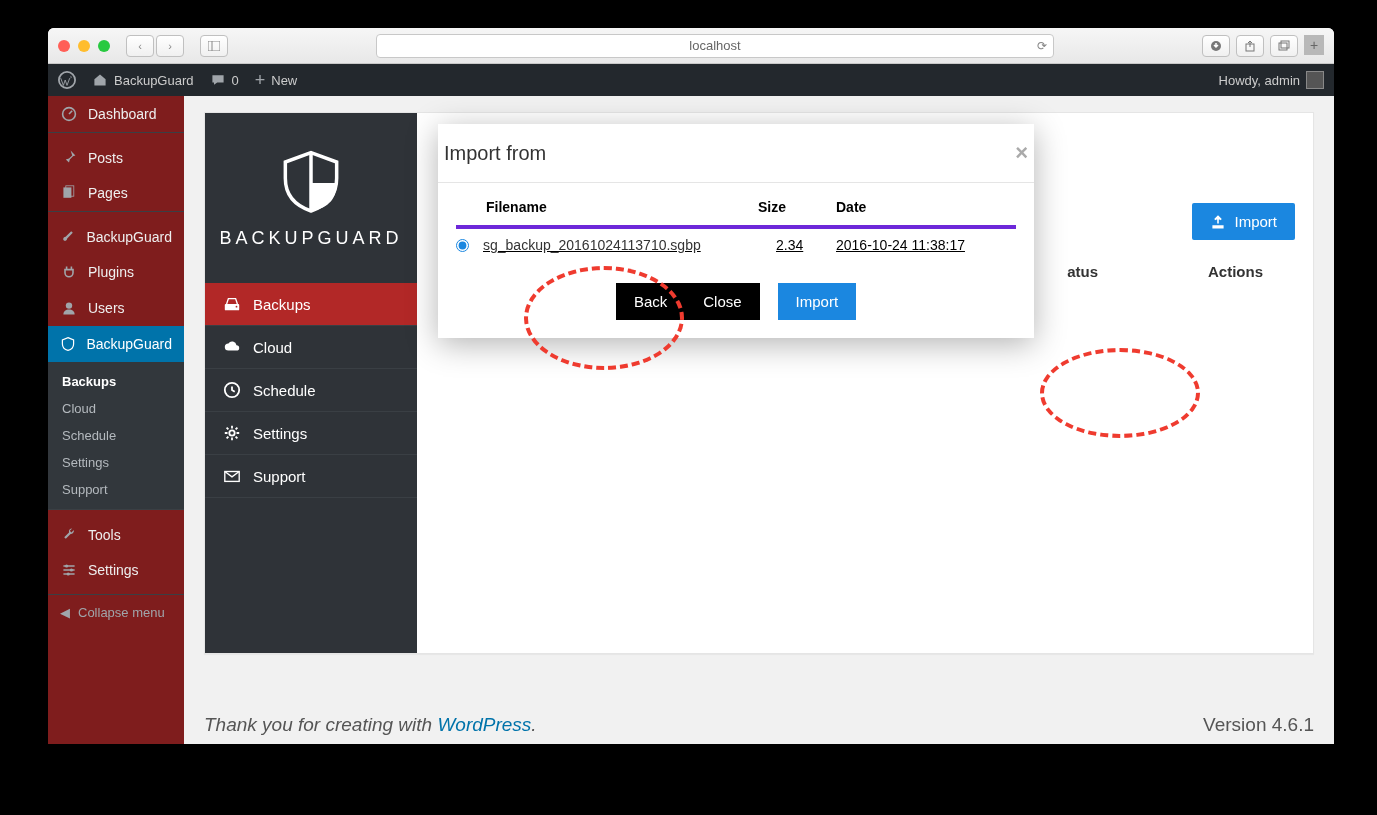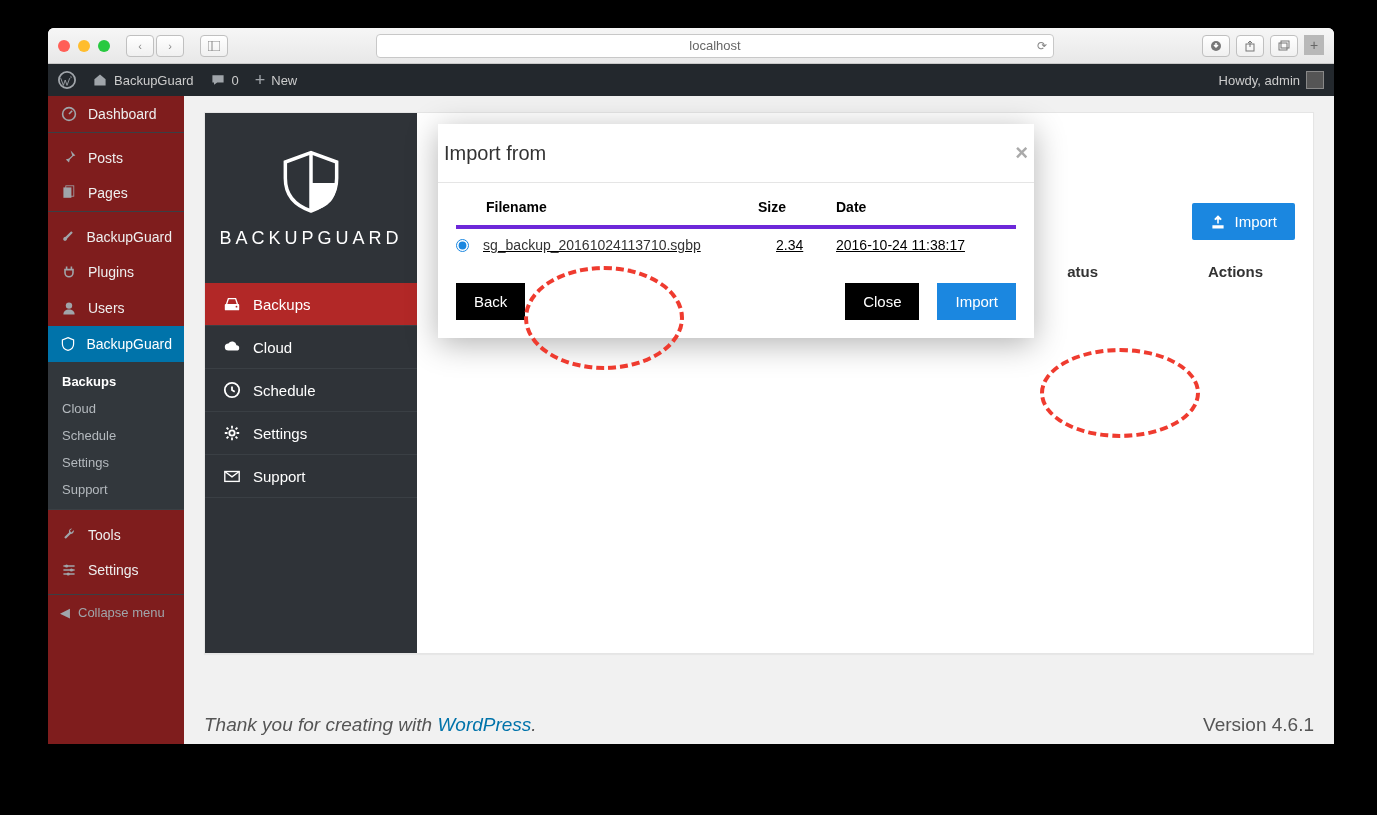--- a/index.html
+++ b/index.html
@@ -67,21 +67,21 @@
 .modal-body { padding: 6px 18px 16px; }
 .modal-table-head { display:flex; font-weight:700; font-size:14px; padding:10px 0;gap:18px; }
 .mth-file { flex:1; margin-left:30px; }
 .mth-size { width:60px; }
 .mth-date { width:180px; }
 .modal-row { display:flex; align-items:center; font-size:14px; padding:8px 0; border-top:4px solid #6d28d9;text-decoration:underline; }
 .modal-row input[type=radio]{ accent-color:#1b87e0; }
 .mr-file { flex:1; margin-left:14px; color:#333; }
 .mr-size { width:60px; }
 .mr-date { width:180px; }
-.modal-actions { display:flex; justify-content:space-between; padding:6px 18px 18px; align-items:center; }
+.modal-actions { display:flex; justify-content:center; padding:6px 18px 18px; align-items:center; }
 .btn { padding:10px 18px; font-size:15px; border:none; cursor:pointer; color:#fff; }
 .btn-dark { background:#000; }
 .btn-primary { background:#1b87e0; }
 .btn-group-right { display:flex; gap:18px; }
 
 
 .anno { position:absolute; border:4px dashed #ef3b2f; border-radius:50%; z-index:60; pointer-events:none; }
 .anno1 { left:340px; top:170px; width:160px; height:104px; }
 .anno2 { left:856px; top:252px; width:160px; height:90px; }
 

